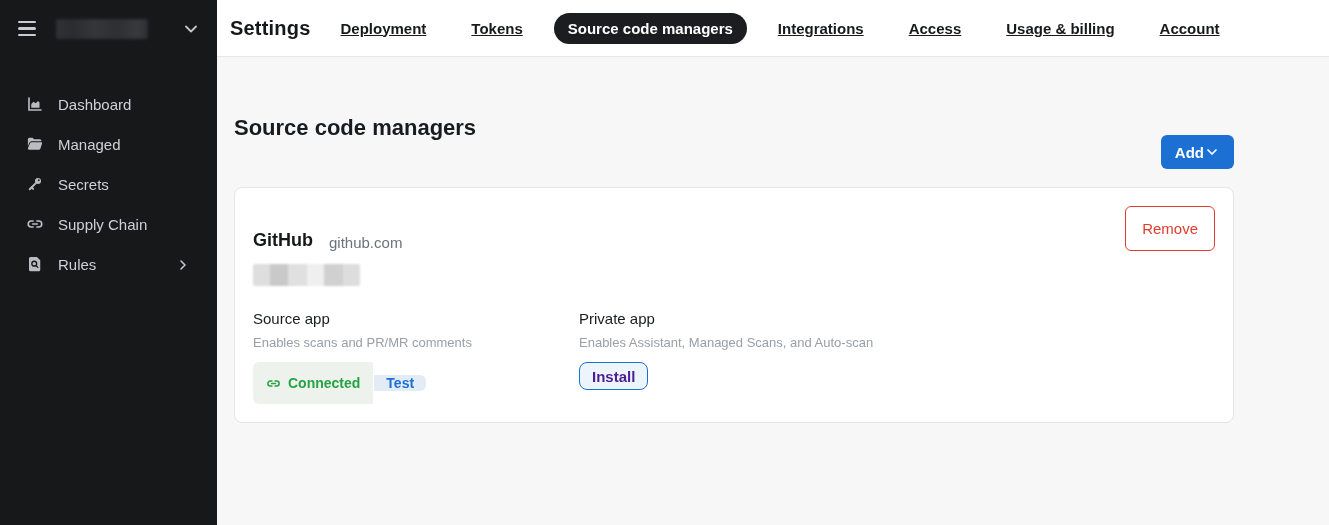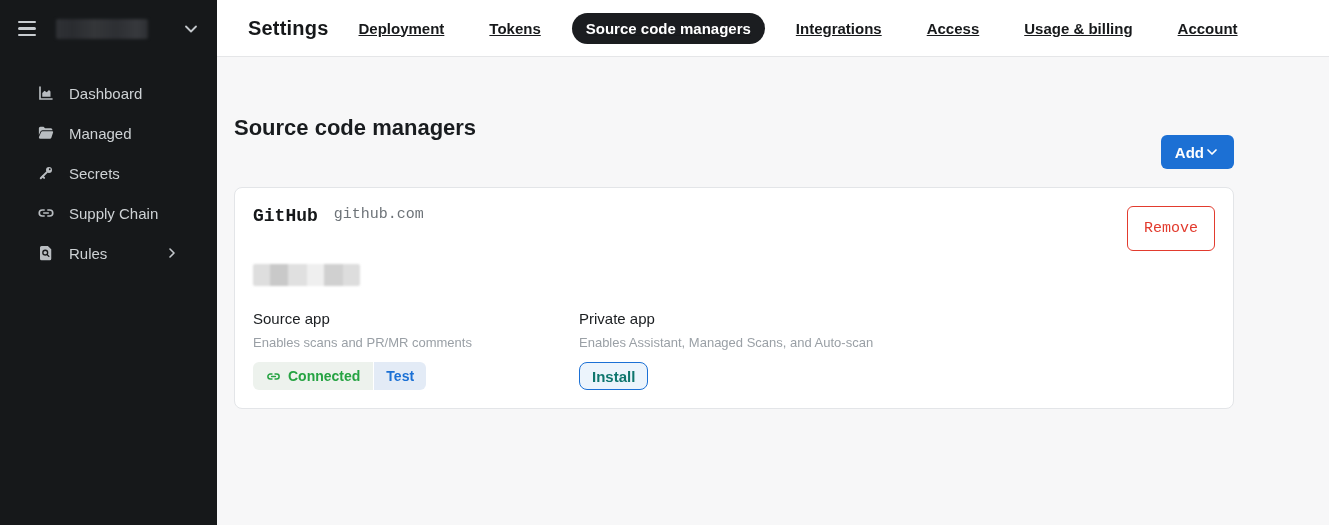--- a/index.html
+++ b/index.html
@@ -10,62 +10,62 @@
   
   .sidebar { width:217px; height:525px; background:#16181a; flex:0 0 217px; display:flex; flex-direction:column; }
   .sidebar-top { height:57px; display:flex; align-items:center; padding:0 16px; }
   .hamburger { background:none; border:none; cursor:pointer; display:flex; flex-direction:column; gap:4px; padding:2px; }
   .hamburger span { display:block; width:18px; height:2.4px; background:#c8ccd0; border-radius:1.5px; }
   .logo-redacted { width:92px; height:20px; margin-left:18px; border-radius:2px;
     background:linear-gradient(90deg,#2f3135 0%,#2a2c30 18%,#343639 42%,#2d2f33 66%,#37393d 88%,#2c2e32 100%);
     filter:blur(1.5px); }
   .sb-chev { margin-left:auto; color:#c3c7cb; display:flex; align-items:center; cursor:pointer; background:none; border:none; }
   .nav { padding-top:16px; display:flex; flex-direction:column; }
-  .nav-item { height:40px; display:flex; align-items:center; gap:14px; padding:0 37px; color:#ced2d5; font-size:15px; cursor:pointer; }
+  .nav-item { height:40px; display:flex; align-items:flex-end; gap:14px; padding:0 26px; color:#ced2d5; font-size:15px; cursor:pointer; }
   .nav-item .icon { width:18px; height:18px; display:flex; align-items:center; justify-content:center; color:#b9bdc1; flex:0 0 18px; }
   .nav-item .chev-right { margin-left:auto; color:#c3c7cb; display:flex; }
 
   
   .main { flex:1; display:flex; flex-direction:column; min-width:0; }
-  .topbar { height:57px; background:#ffffff; border-bottom:1px solid #e5e6e8; display:flex; align-items:center; padding-left:31px; flex:0 0 57px; }
+  .topbar { height:57px; background:#ffffff; border-bottom:1px solid #e5e6e8; display:flex; align-items:center; padding-left:13px; flex:0 0 57px; }
   .topbar h1 { font-size:20px; font-weight:700; color:#16181a; letter-spacing:.2px; }
   .tabs { display:flex; align-items:center; margin-left:16px; gap:17px;text-decoration:underline; }
   .tab { border:none; background:transparent; font-family:inherit; font-size:15px; font-weight:600; color:#17191b;
          padding:7px 14px; border-radius:17px; cursor:pointer; white-space:nowrap; }
   .tab.active { background:#1b1d20; color:#ffffff; }
 
   .content { flex:1; background:#f7f7f8; padding:30px 0 0 17px; }
   .content-inner { width:1000px; }
   .heading-row { display:flex; align-items:center; justify-content:space-between; margin-bottom:18px; }
   .heading-row h2 { font-size:22px; font-weight:700; color:#191c1f; }
   .add-btn { display:flex; align-items:center; gap:0; background:#1c70d4; color:#ffffff; border:none; border-radius:6px;
              font-family:inherit; font-size:15px; font-weight:700; padding:0 14px; height:34px; cursor:pointer;margin-top:48px; }
   .add-btn svg { display:block; }
 
   
   .card { background:#ffffff; border:1px solid #e3e5e8; border-radius:8px; padding:18px; }
-  .card-head { display:flex; align-items:flex-start;font-family:Liberation Mono, monospace; }
+  .card-head { display:flex; align-items:flex-end; }
   .scm-name { font-size:18px; font-weight:700; color:#16181a; }
   .scm-domain { font-size:15px; color:#6d7378; margin-left:16px; }
   .remove-btn { margin-left:auto; background:#ffffff; color:#e23b2e; border:1px solid #e23b2e; border-radius:6px;
                 font-family:inherit; font-size:15px; font-weight:500; padding:0 16px; height:45px; cursor:pointer; }
   .redacted-light { width:107px; height:22px; margin-top:13px; border-radius:2px;
     background:linear-gradient(90deg,#dedede 0 16%,#c9c9c9 16% 33%,#e0e0e0 33% 50%,#efefef 50% 66%,#d0d0d0 66% 84%,#dddddd 84% 100%);
     filter:blur(1px); }
   .apps-row { display:flex; margin-top:24px; }
   .app-col { width:326px; }
   .app-col + .app-col { width:auto; }
   .app-title { font-size:15px; color:#1a1d20; }
   .app-desc { font-size:13px; color:#9aa0a6; margin-top:8px; }
   .badge-row { display:flex; align-items:center; margin-top:12px; }
   .connected-badge { display:inline-flex; align-items:center; gap:7px; background:#edf2ed; color:#26a343;
-                     font-size:14px; font-weight:700; padding:0 13px; height:28px; border-radius:6px 0 0 6px; }
+                     font-size:14px; font-weight:700; padding:0 13px; height:42px; border-radius:6px 0 0 6px; }
   .test-btn { background:#e3ebf6; color:#1b70d5; border:none; font-family:inherit; font-size:14px; font-weight:700;
-              padding:0 12px; height:28px; border-radius:0 6px 6px 0; margin-left:1px; cursor:pointer; }
-  .install-btn { background:#ecf4fc; color:#0f766e; border:1.5px solid #1b70d5; border-radius:8px; font-family:inherit;
+              padding:0 12px; height:16px; border-radius:0 6px 6px 0; margin-left:1px; cursor:pointer; }
+  .install-btn { background:#ecf4fc; color:#4c1d95; border:1.5px solid #1b70d5; border-radius:8px; font-family:inherit;
                  font-size:15px; font-weight:700; padding:0 12px; height:28px; cursor:pointer; }
 </style>
 </head>
 <body>
 
 <div class="app">
 
   <aside class="sidebar">
     <div class="sidebar-top">
       <button class="hamburger">

